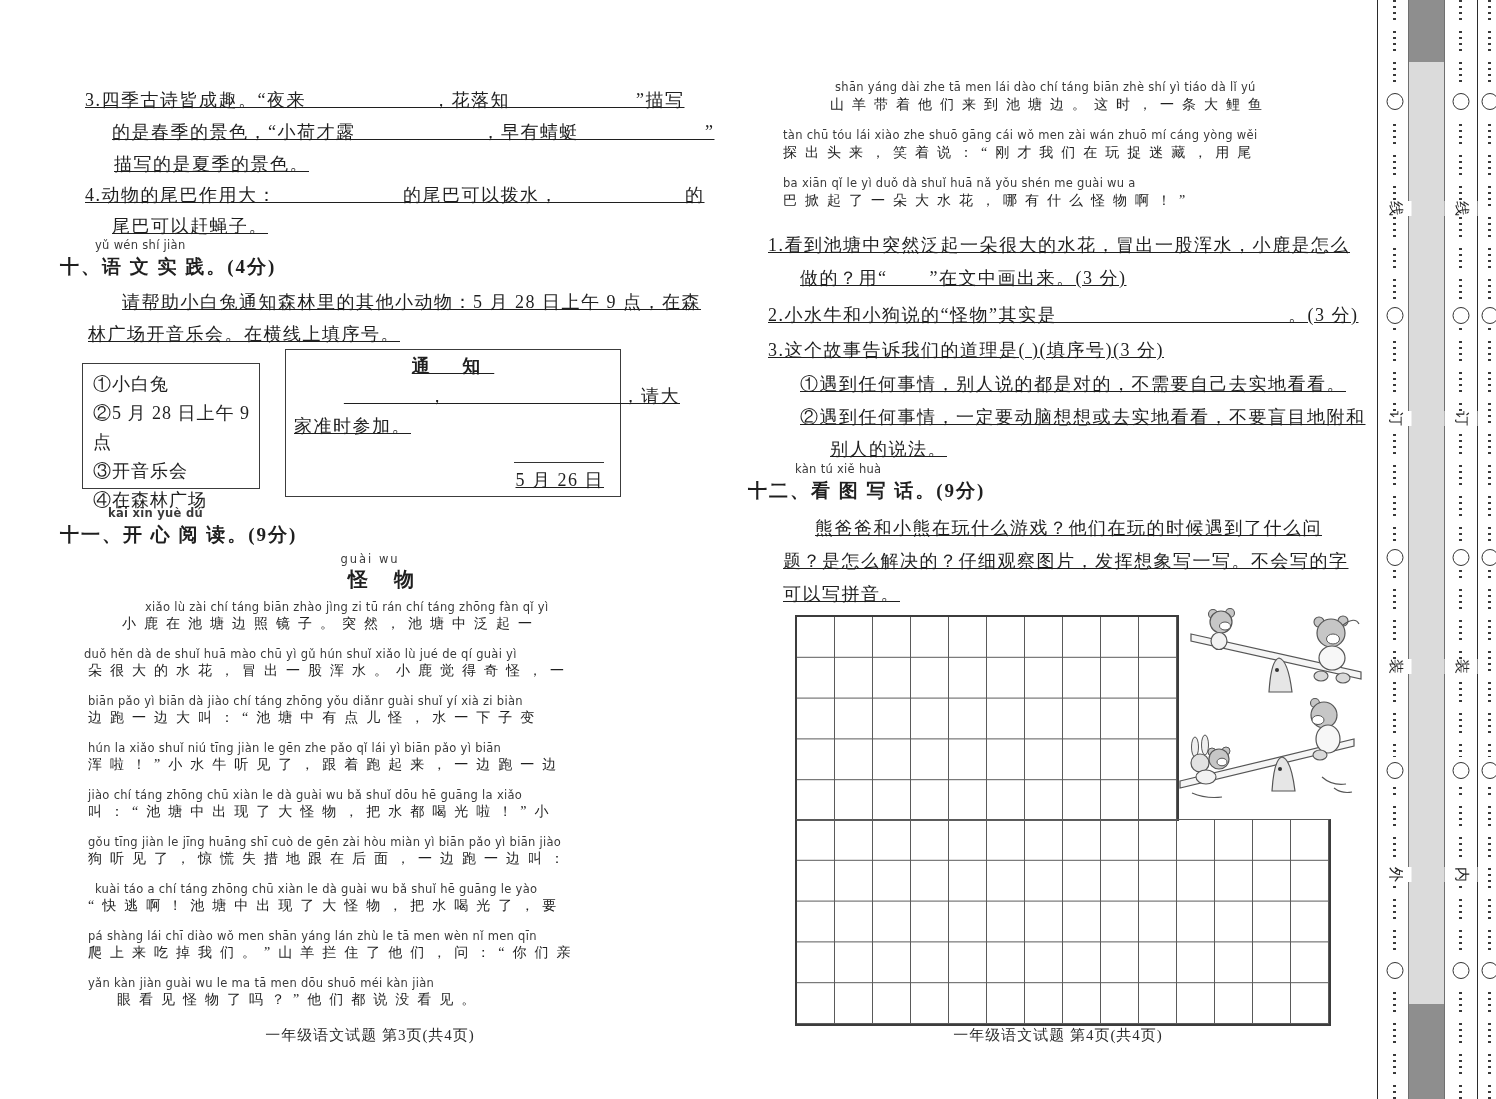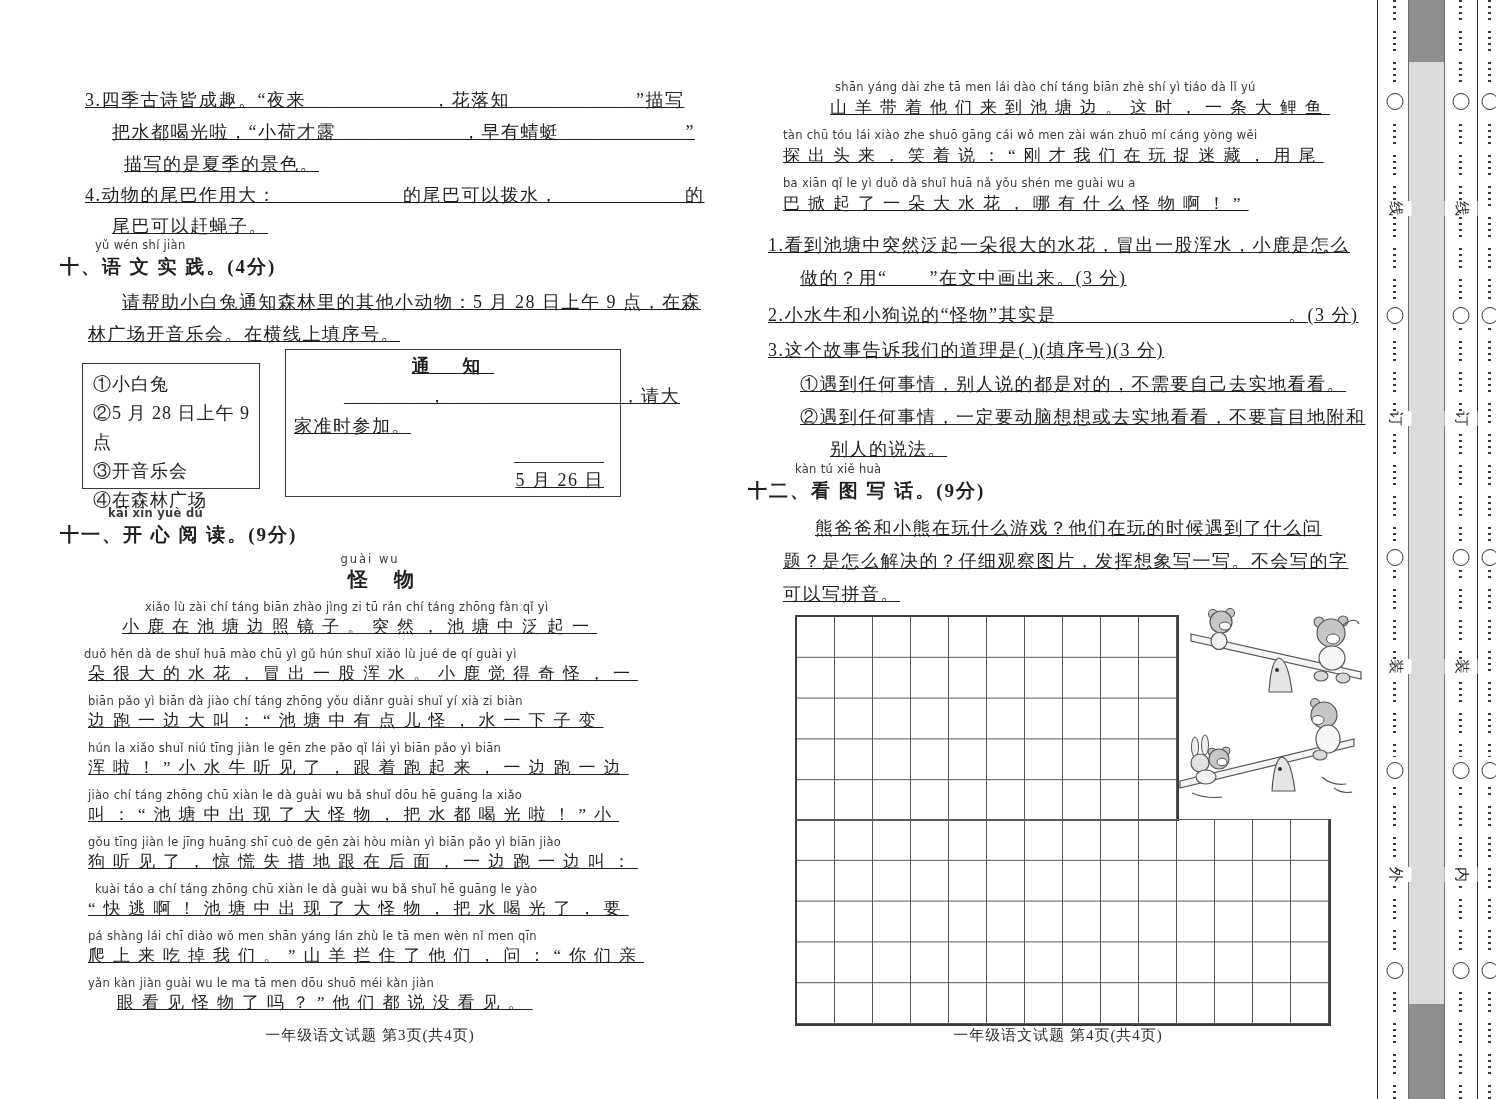--- a/index.html
+++ b/index.html
@@ -5,21 +5,21 @@
   html,body{margin:0;padding:0;}
   body{
     width:1496px;height:1099px;position:relative;overflow:hidden;
     background:#ffffff;color:#1f1f1f;
     font-family:"Liberation Serif","DejaVu Serif",serif;
   }
   .abs{position:absolute;white-space:nowrap;}
   .zh{font-size:18px;letter-spacing:1.5px;text-decoration:underline;}
   .py{font-family:"DejaVu Sans","Liberation Sans",sans-serif;font-size:11.5px;color:#3a3a3a;letter-spacing:0.3px;}
   .heading{font-size:19px;font-weight:bold;letter-spacing:2px;}
-  .passage-zh{font-size:17px;letter-spacing:8px;text-decoration:underline;}
+  .passage-zh{font-size:14px;letter-spacing:8px;}
   .ptitle{font-size:20px;font-weight:bold;letter-spacing:26px;}
   .footer{font-size:15px;letter-spacing:1px;color:#2a2a2a;}
   .box{position:absolute;border:1.5px solid #3c3c3c;background:#fff;}
   .opt-item{font-size:18px;letter-spacing:1px;line-height:29px;padding-left:10px;}
   
   .wgrid{position:absolute;border:2px solid #3c3c3c;
     background-image:
       linear-gradient(to right,#5a5a5a 1px,transparent 1px),
       linear-gradient(to bottom,#5a5a5a 1px,transparent 1px);
     background-size:38px 40.8px;background-position:-1px -1px;}
@@ -41,22 +41,22 @@
   .bl-char{position:absolute;left:50%;background:#fff;padding:7px 0;
     font-size:15px;color:#222;transform:translateX(-50%) rotate(90deg);}
   .u-right{position:absolute;border-bottom:1.5px solid #333;}
   svg .ln{stroke:#555;stroke-width:1.2;fill:none;}
 </style>
 </head>
 <body>
 
 <div>
   <div class="abs zh" style="left:85px;top:88px;">3.四季古诗皆成趣。“夜来____________，花落知____________”描写</div>
-  <div class="abs zh" style="left:112px;top:120px;">把水都喝光啦，“小荷才露____________，早有蜻蜓____________”</div>
-  <div class="abs zh" style="left:124px;top:152px;">描写的是夏季的景色。</div>
+  <div class="abs zh" style="left:112px;top:120px;">的是春季的景色，“小荷才露____________，早有蜻蜓____________”</div>
+  <div class="abs zh" style="left:114px;top:152px;">描写的是夏季的景色。</div>
 
   <div class="abs zh" style="left:85px;top:183px;">4.动物的尾巴作用大：____________的尾巴可以拨水，____________的</div>
   <div class="abs zh" style="left:112px;top:214px;">尾巴可以赶蝇子。</div>
 
   <div class="abs py" style="left:95px;top:238px;">yǔ wén shí jiàn</div>
   <div class="abs heading" style="left:60px;top:254px;">十、语 文 实 践。(4分)</div>
 
   <div class="abs zh" style="left:122px;top:290px;">请帮助小白兔通知森林里的其他小动物：5 月 28 日上午 9 点，在森</div>
   <div class="abs zh" style="left:88px;top:322px;">林广场开音乐会。在横线上填序号。</div>
 

